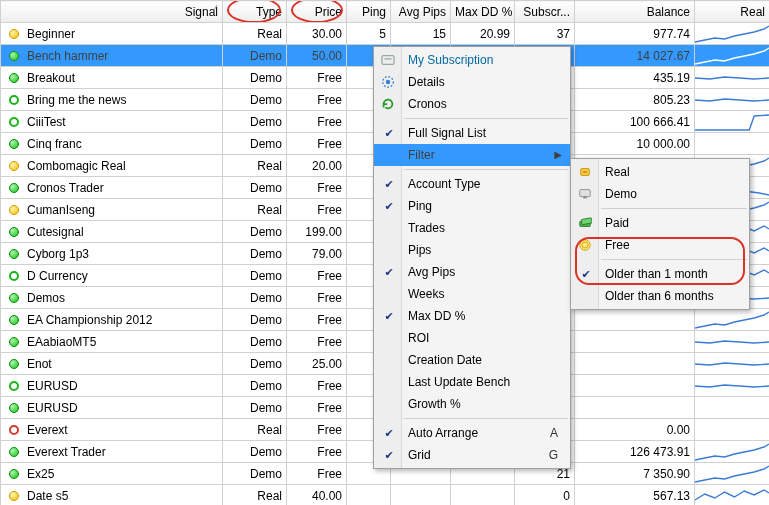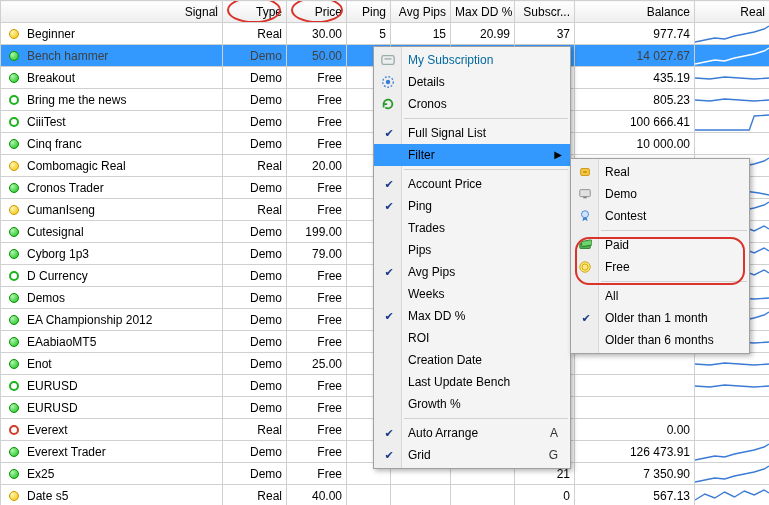--- a/index.html
+++ b/index.html
@@ -78,21 +78,21 @@
 .menu li .check {
   position: absolute; left: 8px; top: 4px; width: 14px; height: 14px;
   font-size: 11px; color: #1a3a8a; text-align: center; line-height: 14px;
 }
 .menu li .miconbox {
   position: absolute; left: 4px; top: 2px; width: 20px; height: 18px;
   display: flex; align-items: center; justify-content: center;
 }
 .menu li .micon { width: 14px; height: 14px; }
 .menu li.disabled { color: #0369a1; }
-.menu li.hover { background: #3399ff; color: #000000; }
+.menu li.hover { background: #3399ff; color: #404040; }
 .menu li .sub-arrow {
   position: absolute; right: 8px; top: 0; font-size: 10px; line-height: 22px;
 }
 .menu li .shortcut {
   position: absolute; right: 12px; top: 0; line-height: 22px; color: #333;
 }
 
 
 .filter-highlight {
   position: absolute; border: 2px solid #d9332a; border-radius: 14px;
@@ -592,21 +592,21 @@
             <path d="M3 8a5 5 0 1 1 2 4" fill="none" stroke="#2a9a2a" stroke-width="2"></path>
             <path d="M3 12l0-4 4 0" fill="none" stroke="#2a9a2a" stroke-width="2"></path>
           </svg>
         </span>
       <span>Cronos</span>
     </li>
     <li class="sep"></li>
     <li><span class="check">✔</span><span>Full Signal List</span></li>
     <li class="hover"><span>Filter</span><span class="sub-arrow">▶</span></li>
     <li class="sep"></li>
-    <li><span class="check">✔</span><span>Account Price</span></li>
+    <li><span class="check">✔</span><span>Account Type</span></li>
     <li><span class="check">✔</span><span>Ping</span></li>
     <li><span>Trades</span></li>
     <li><span>Pips</span></li>
     <li><span class="check">✔</span><span>Avg Pips</span></li>
     <li><span>Weeks</span></li>
     <li><span class="check">✔</span><span>Max DD %</span></li>
     <li><span>ROI</span></li>
     <li><span>Creation Date</span></li>
     <li><span>Last Update Bench</span></li>
     <li><span>Growth %</span></li>
@@ -630,47 +630,37 @@
     </li>
     <li>
       <span class="miconbox">
           <svg class="micon" viewBox="0 0 16 16">
             <rect x="2" y="3" width="12" height="8" rx="1" fill="#e0e0e0" stroke="#888"></rect>
             <rect x="6" y="11" width="4" height="2" fill="#888"></rect>
           </svg>
         </span>
       <span>Demo</span>
     </li>
-    <li>
-      <span class="miconbox">
-          <svg class="micon" viewBox="0 0 16 16">
-            <circle cx="8" cy="6" r="4" fill="#d0e4ff" stroke="#3a7fd6"></circle>
-            <path d="M6 10 L5 14 L8 12 L11 14 L10 10" fill="#3a7fd6"></path>
-          </svg>
-        </span>
-      <span>Contest</span>
-    </li>
     <li class="sep"></li>
     <li>
       <span class="miconbox">
           <svg class="micon" viewBox="0 0 16 16">
             <rect x="2" y="6" width="12" height="6" rx="1" fill="#4db14d" stroke="#2a7a2a"></rect>
             <rect x="4" y="3" width="12" height="6" rx="1" fill="#6ed36e" stroke="#2a7a2a" transform="rotate(-10 10 6)"></rect>
           </svg>
         </span>
       <span>Paid</span>
     </li>
     <li>
       <span class="miconbox">
           <svg class="micon" viewBox="0 0 16 16">
             <circle cx="8" cy="8" r="6" fill="#ffe680" stroke="#caa200"></circle>
             <circle cx="8" cy="8" r="3.5" fill="none" stroke="#caa200"></circle>
           </svg>
         </span>
       <span>Free</span>
     </li>
     <li class="sep"></li>
-    <li><span>All</span></li>
     <li><span class="check">✔</span><span>Older than 1 month</span></li>
     <li><span>Older than 6 months</span></li>
   </ul>
   <span class="filter-highlight" style="left:4px;top:78px;width:170px;height:48px"></span>
 </div>
 
 </body></html>

